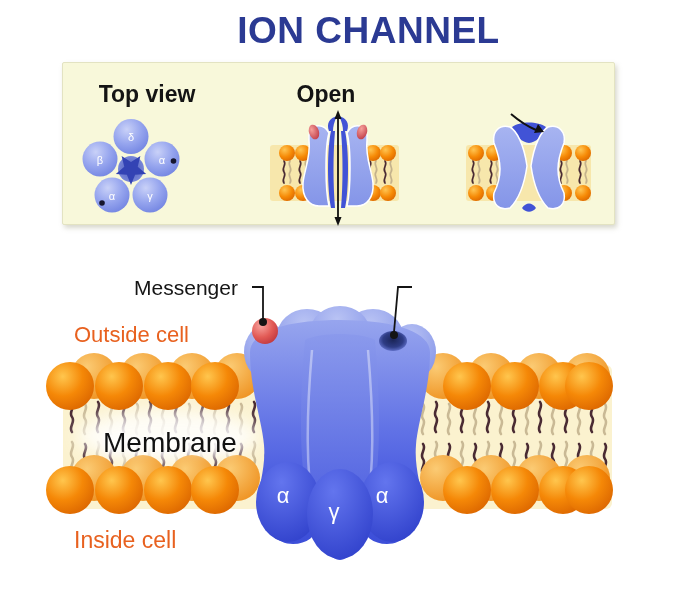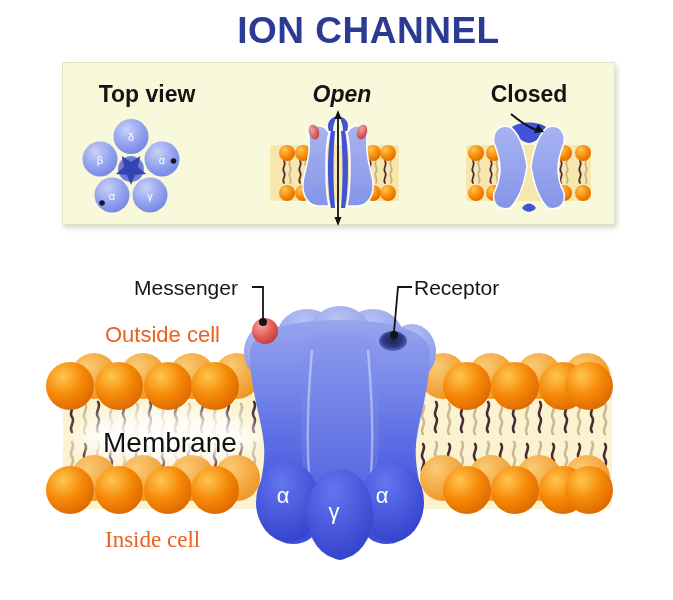--- a/index.html
+++ b/index.html
@@ -15,48 +15,47 @@
   #legend-panel{
     left:62px;top:62px;width:551px;height:161px;
     background:#F8F8DA;border:1px solid #E3E3C2;border-radius:2px;
     box-shadow:2px 3px 5px rgba(168,168,145,.45);
   }
   .fig-label{
     position:absolute;top:18px;width:160px;text-align:center;
     font-size:23px;font-weight:bold;color:#141414;
   }
   #lbl-topview{left:4px;}
-  #lbl-open{left:199px;font-style:italic;}
+  #lbl-open{left:183px;}
   #lbl-closed{left:386px;}
   #svg-topview{position:absolute;left:-4px;top:51px;}
   #svg-open{position:absolute;left:200px;top:46px;}
   #svg-closed{position:absolute;left:391px;top:46px;}
   #bottom-diagram{left:0;top:270px;width:673px;height:330px;}
   #bottom-svg{position:absolute;left:0;top:0;}
   .callout{font-size:21px;color:#151515;}
   #messenger-label{top:6px;left:120px;width:132px;text-align:center;}
   #receptor-label{top:6px;left:414px;}
-  .side-label{font-size:22px;color:#E8611F;margin-left:31px;}
+  .side-label{font-size:22px;color:#E8611F;}
   #outside-label{top:52px;left:74px;}
-  #inside-label{top:257px;left:74px;font-size:23px;font-family:Liberation Serif, serif;}
+  #inside-label{top:257px;left:74px;font-size:23px;}
   #membrane-label{
     top:157px;left:103px;font-size:28px;color:#111;
     text-shadow:0 0 5px #fff,0 0 9px #fff,0 0 14px #fff;
   }
 </style>
 </head>
 <body>
 
 <div id="page-title" class="abs">ION CHANNEL</div>
 
 <div id="legend-panel" class="abs">
 
   <div id="lbl-topview" class="fig-label">Top view</div>
   <div id="lbl-open" class="fig-label">Open</div>
-  <div id="lbl-closed" class="fig-label">Closed</div>
 
   <svg id="svg-topview" width="145" height="110" viewBox="0 0 145 110">
     <defs>
       <radialGradient id="tv-ball" cx="38%" cy="30%" r="75%">
         <stop offset="0%" stop-color="#C9D1F8"></stop>
         <stop offset="55%" stop-color="#96A5EE"></stop>
         <stop offset="100%" stop-color="#7385E2"></stop>
       </radialGradient>
       <radialGradient id="tv-core" cx="50%" cy="50%" r="60%">
         <stop offset="0%" stop-color="#2F41B8"></stop>
@@ -289,17 +288,16 @@
     <ellipse cx="393" cy="71" rx="14" ry="10" fill="url(#bg-rec)"></ellipse>
     <g stroke="#141414" stroke-width="1.8" fill="none">
       <path d="M252,17 L263,17 L263,50"></path>
       <path d="M412,17 L398,17 L394,62"></path>
     </g>
     <circle cx="263" cy="52" r="4" fill="#141414"></circle>
     <circle cx="394" cy="65" r="4" fill="#141414"></circle>
   </svg>
 
   <div id="messenger-label" class="abs callout">Messenger</div>
-  <div id="receptor-label" class="abs callout">Receptor</div>
   <div id="outside-label" class="abs side-label">Outside cell</div>
   <div id="membrane-label" class="abs">Membrane</div>
   <div id="inside-label" class="abs side-label">Inside cell</div>
 </div>
 
 </body></html>

